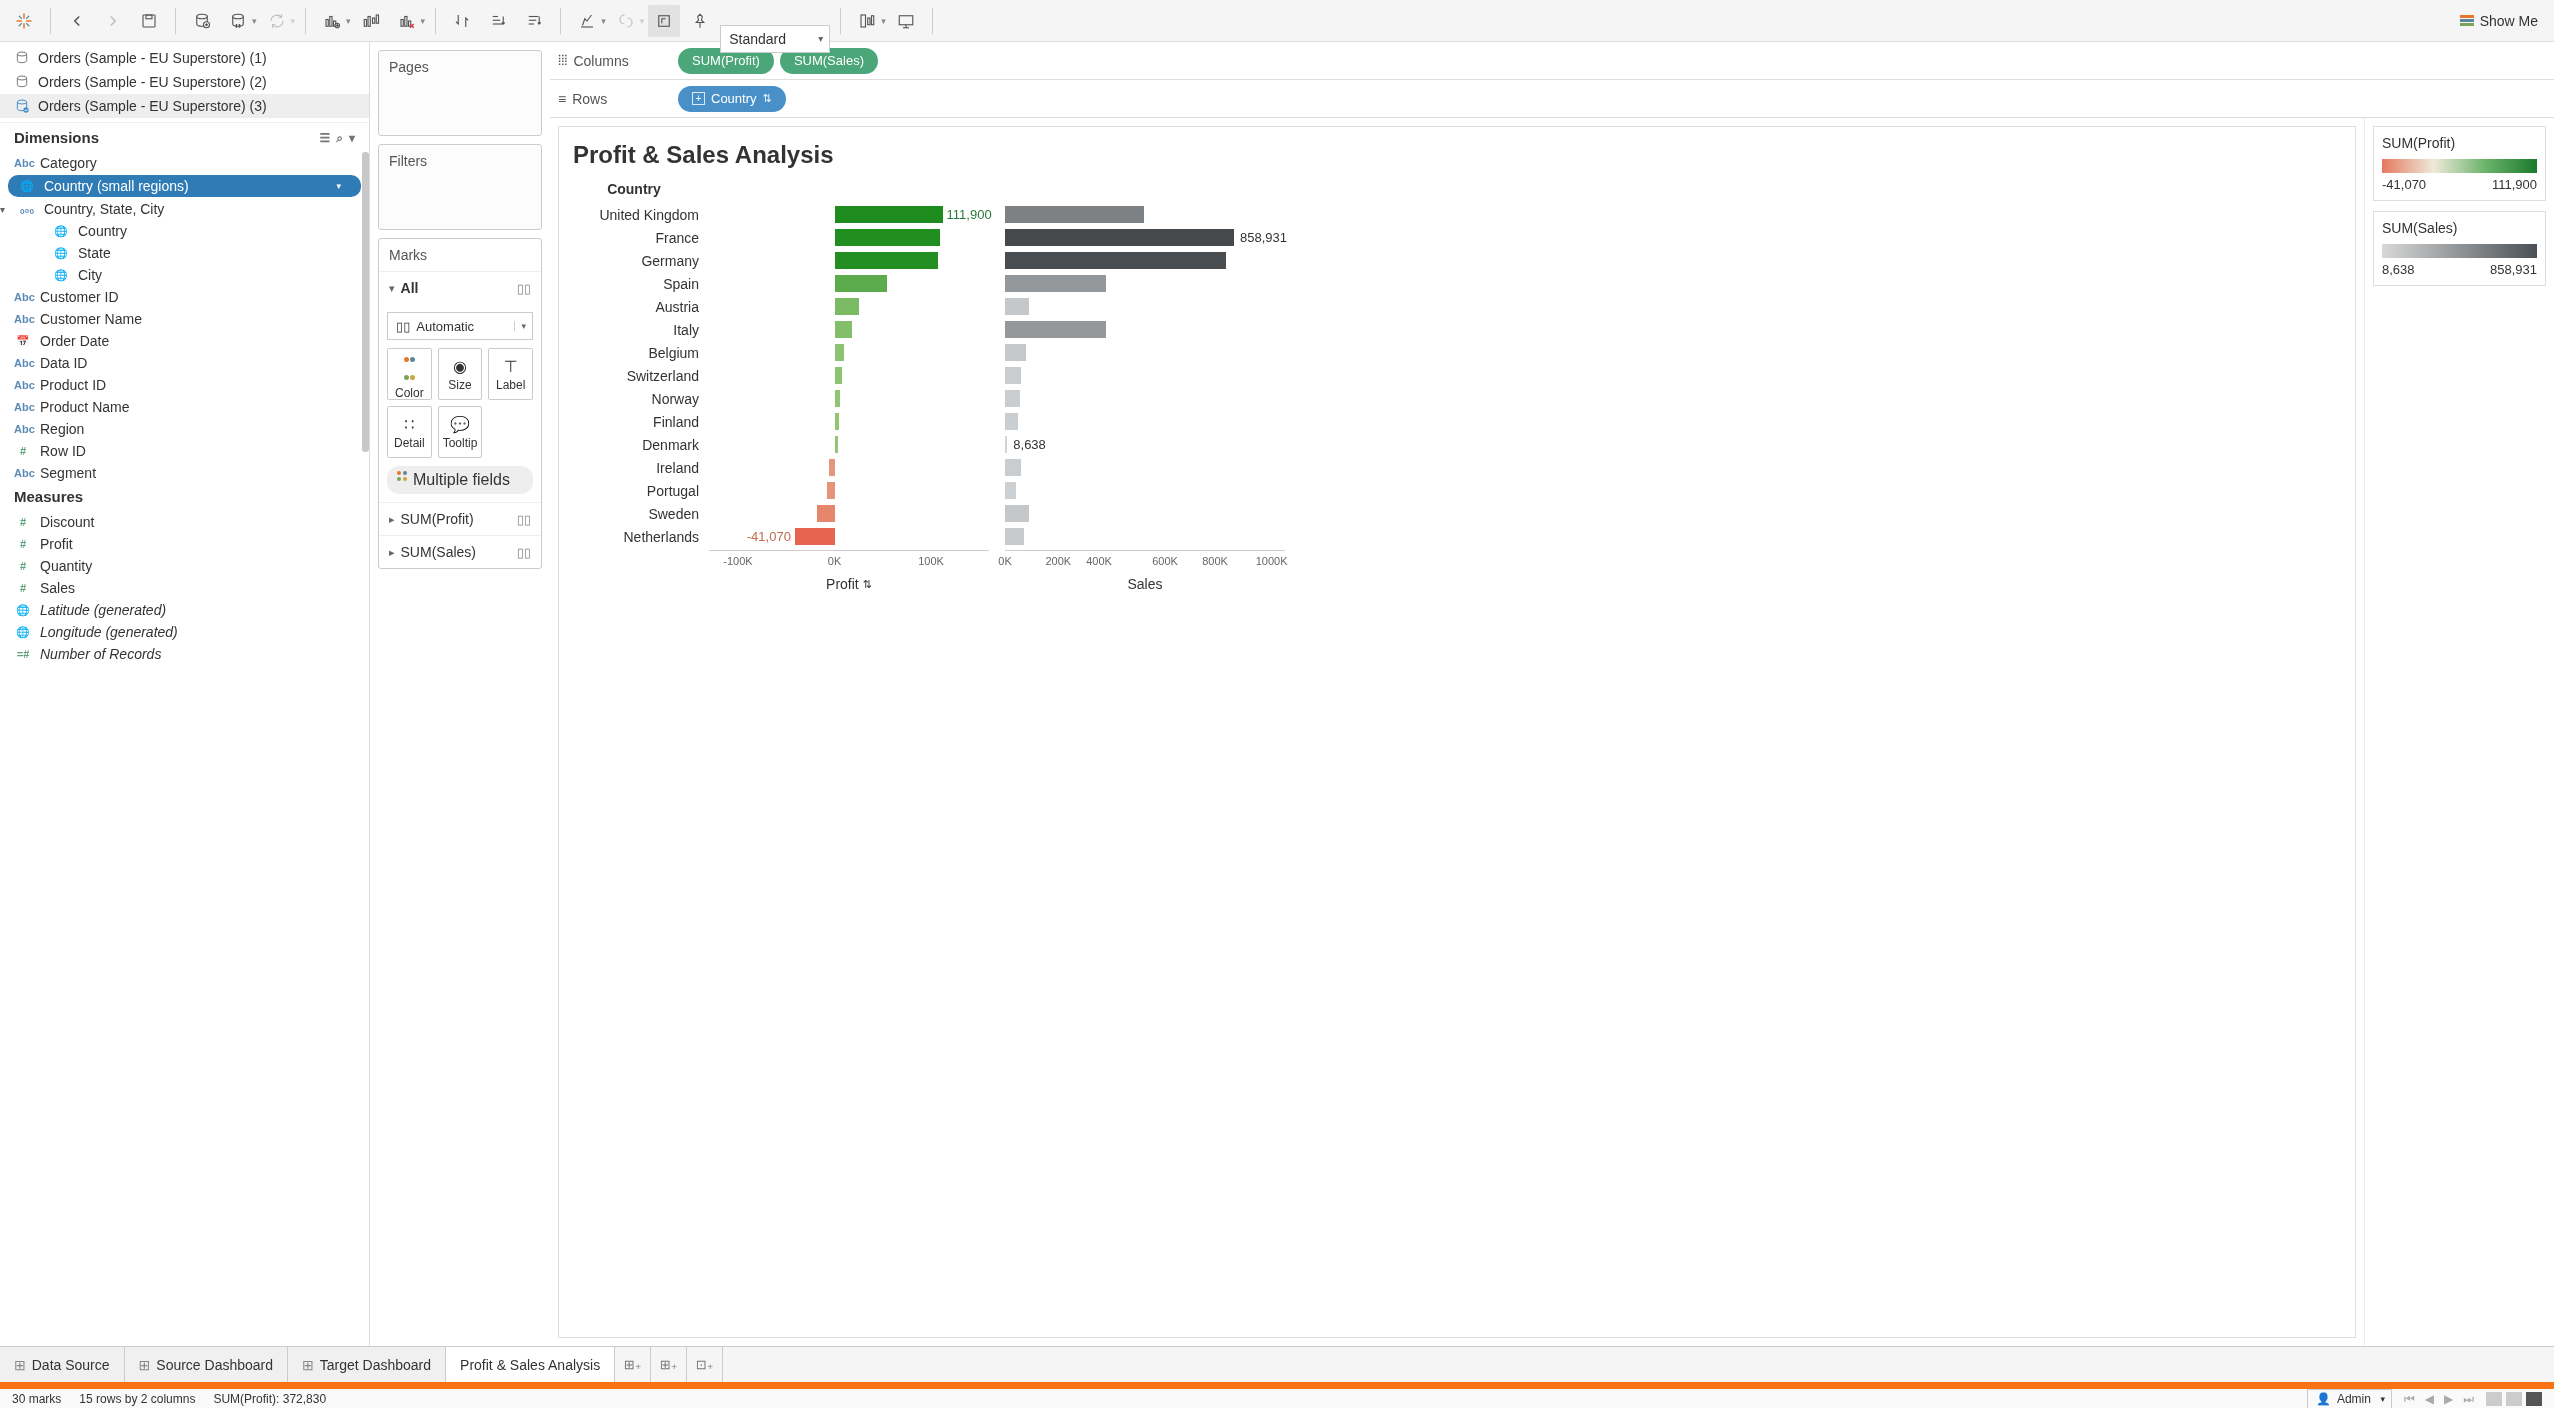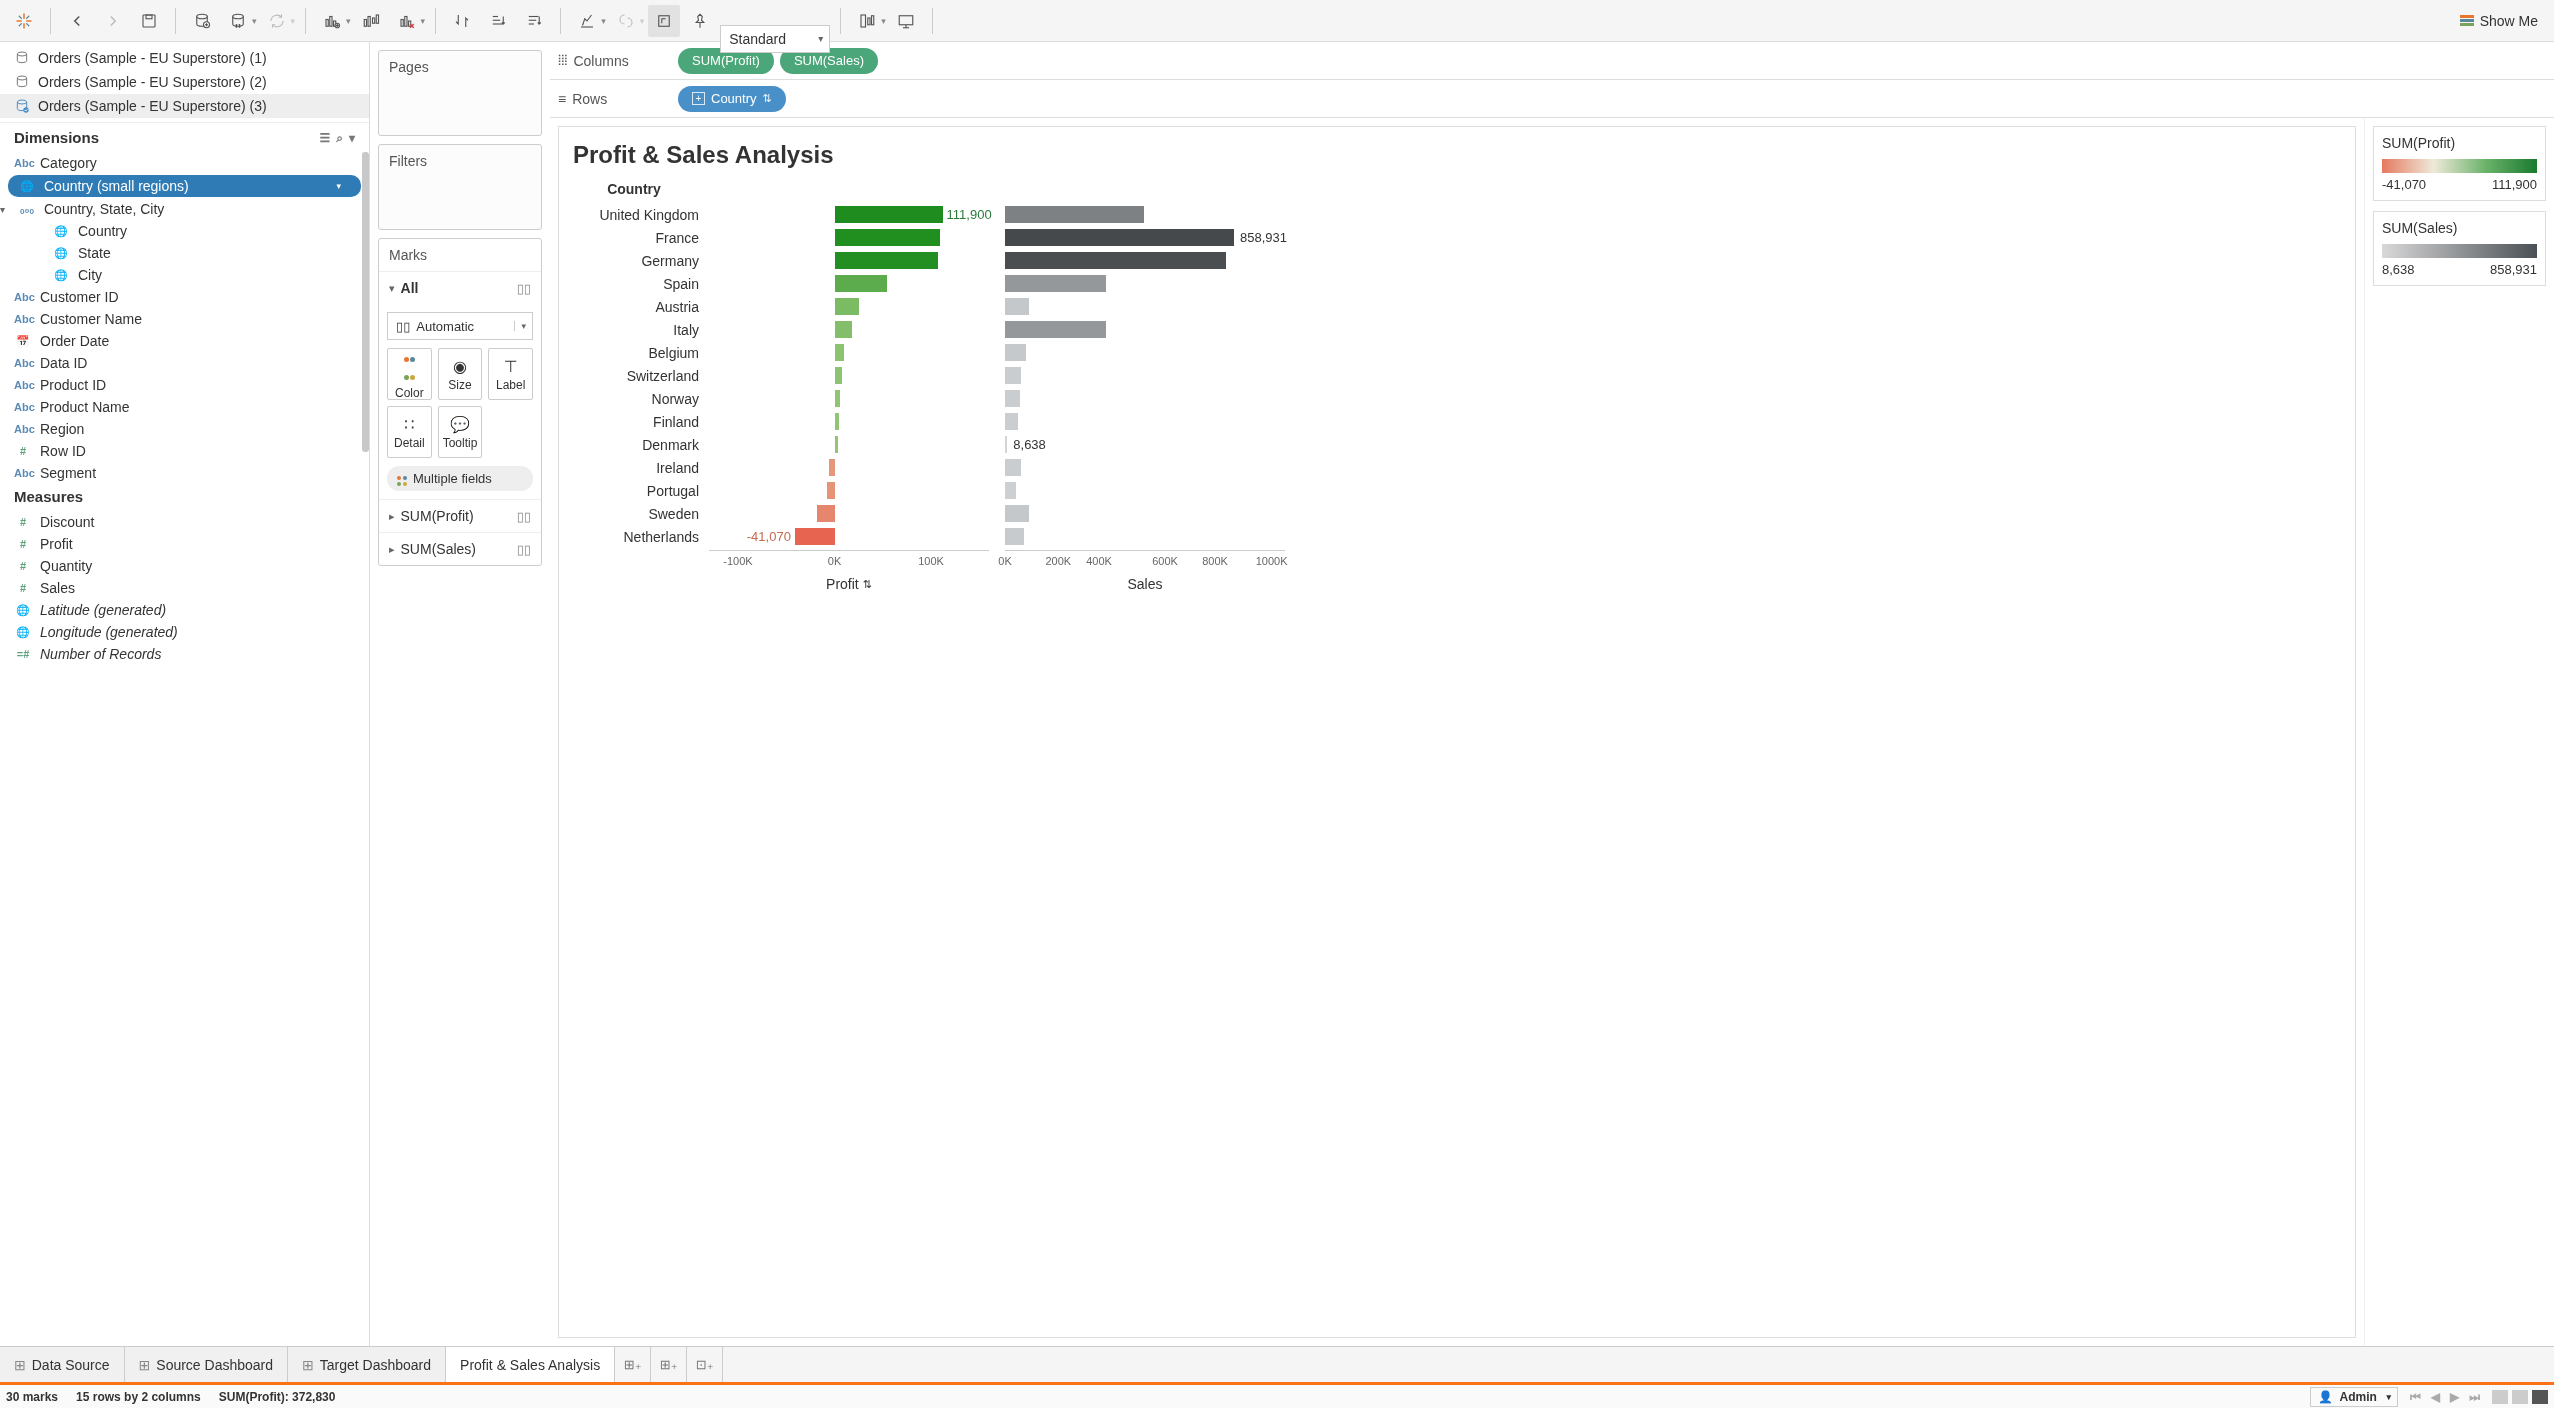--- a/index.html
+++ b/index.html
@@ -52,21 +52,21 @@
 .marks-row .label{font-size:14px;}
 .marks-row .chev{margin-right:6px;font-size:11px;color:#666;}
 .marks-row .bar-icon{margin-left:auto;color:#888;}
 .marks-body{padding:8px;}
 .mark-type{border:1px solid #ccc;height:28px;display:flex;align-items:center;padding:0 8px;font-size:13px;margin-bottom:8px;position:relative;}
 .mark-type .caret{position:absolute;right:6px;font-size:9px;color:#666;border-left:1px solid #ccc;padding-left:6px;}
 .mark-grid{display:grid;grid-template-columns:1fr 1fr 1fr;gap:6px;}
 .mark-btn{border:1px solid #ccc;border-radius:2px;height:52px;display:flex;flex-direction:column;align-items:center;justify-content:center;gap:2px;cursor:pointer;font-size:12px;}
 .mark-btn .mi{font-size:16px;}
 .mark-fields{margin-top:8px;}
-.mark-field{background:#eee;border-radius:12px;padding:5px 10px;display:flex;align-items:flex-end;gap:6px;font-size:13px;}
+.mark-field{background:#eee;border-radius:12px;padding:5px 10px;display:flex;align-items:flex-start;gap:6px;font-size:16px;}
 .mark-field .dots{display:grid;grid-template-columns:4px 4px;gap:2px;}
 .mark-field .dots span{width:4px;height:4px;border-radius:50%;}
 .viz-panel{flex:1;display:flex;flex-direction:column;overflow:hidden;}
 .shelf-row{display:flex;align-items:center;height:38px;border-bottom:1px solid #ddd;padding:0 8px;gap:10px;}
 .shelf-label{display:flex;align-items:center;gap:6px;width:110px;font-size:14px;color:#555;}
 .shelf-pills{display:flex;gap:6px;}
 .pill{display:flex;align-items:center;height:26px;border-radius:13px;padding:0 14px;font-size:13px;color:#fff;gap:6px;}
 .pill.green{background:#4ba67a;}
 .pill.blue{background:#4a90c8;}
 .pill .sort-icon{font-size:11px;opacity:0.9;}
@@ -93,21 +93,21 @@
 .legend-title{font-size:14px;margin-bottom:8px;}
 .gradient{height:14px;width:100%;}
 .gradient.profit{background:linear-gradient(to right,#e47a5f,#efe9d9,#6bb36b,#1a7a2e);}
 .gradient.sales{background:linear-gradient(to right,#d8d8d8,#4a5055);}
 .grad-labels{display:flex;justify-content:space-between;font-size:13px;margin-top:4px;}
 .tabs-bar{height:36px;border-top:1px solid #ccc;display:flex;align-items:stretch;background:#f5f5f5;}
 .ws-tab{display:flex;align-items:center;gap:6px;padding:0 14px;border-right:1px solid #ccc;cursor:pointer;font-size:14px;background:#f0f0f0;}
 .ws-tab.active{background:#fff;font-weight:500;}
 .ws-tab .ws-icon{color:#888;}
 .tab-ctrl{width:36px;display:flex;align-items:center;justify-content:center;border-right:1px solid #ccc;cursor:pointer;color:#777;}
-.status-bar{height:26px;border-top:3px solid #f97316;display:flex;align-items:center;padding:0 6px;font-size:12px;gap:18px;background:#fafafa;font-weight:bold;}
+.status-bar{height:26px;border-top:7px solid #f97316;display:flex;align-items:center;padding:0 12px;font-size:12px;gap:18px;background:#fafafa;}
 .status-bar .right{margin-left:auto;display:flex;align-items:center;gap:8px;}
 .user-drop{border:1px solid #ccc;padding:2px 20px 2px 8px;display:flex;align-items:center;gap:6px;position:relative;}
 .user-drop .caret{position:absolute;right:6px;font-size:9px;}
 .nav-btns{display:flex;gap:2px;color:#aaa;}
 .nav-btns span{padding:0 4px;cursor:pointer;}
 .view-btns{display:flex;gap:4px;}
 .view-btns span{width:16px;height:14px;cursor:pointer;}
 .scroll-thumb{position:absolute;right:0;top:0;width:7px;background:#c8c8c8;border-radius:3px;}
 </style>
 </head>

